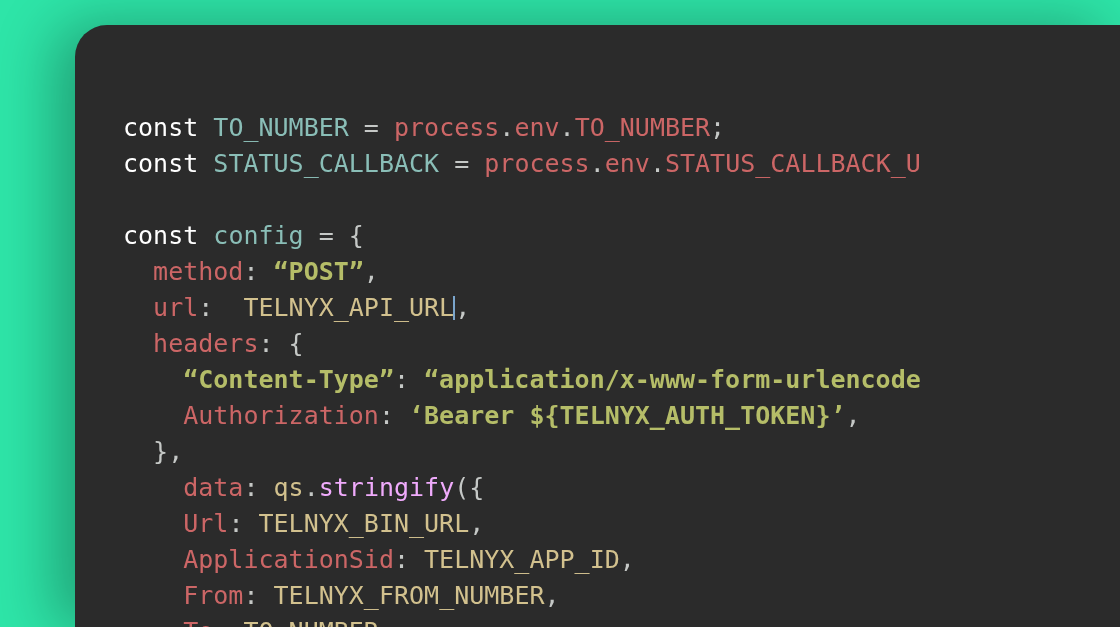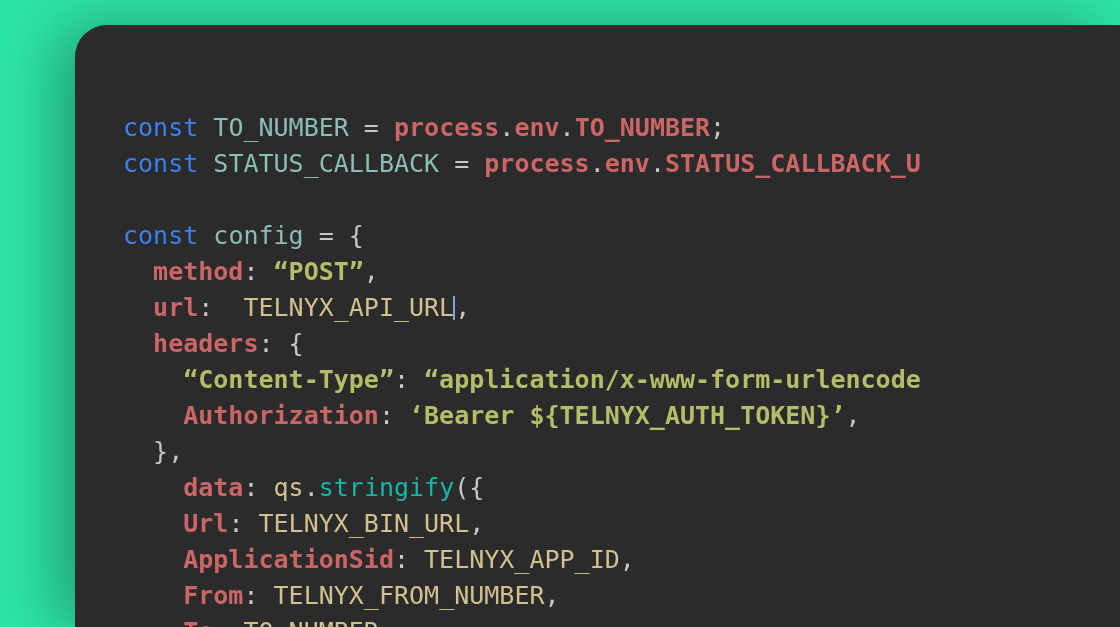--- a/index.html
+++ b/index.html
@@ -44,26 +44,26 @@
       padding-left: 48px;
       white-space: pre;
       overflow: hidden;
     }
     .code-line {
       font-size: 25px;
       line-height: 36px;
       height: 36px;
       color: #d4d4d4;
     }
-    .tok-keyword { color: #3b82f6; }
+    .tok-keyword { color: #ffffff; }
     .tok-const-name { color: #8abeb7; }
     .tok-var { color: #d2c18e; text-align: right; }
-    .tok-prop { color: #cc6666; font-weight: bold; }
+    .tok-prop { color: #cc6666; }
     .tok-string { color: #b5bd68; font-weight: bold; }
-    .tok-method { color: #14b8a6; margin-top: 24px; }
+    .tok-method { color: #f0abfc; margin-top: 24px; }
     .tok-punct { color: #c5c8c6; }
     .tok-eq { color: #c5c8c6; }
     .tok-semi { color: #c5c8c6; }
     .tok-brace { color: #c5c8c6; }
     .cursor {
       display: inline-block;
       width: 2px;
       height: 24px;
       background: #7aa5cc;
       vertical-align: middle;

